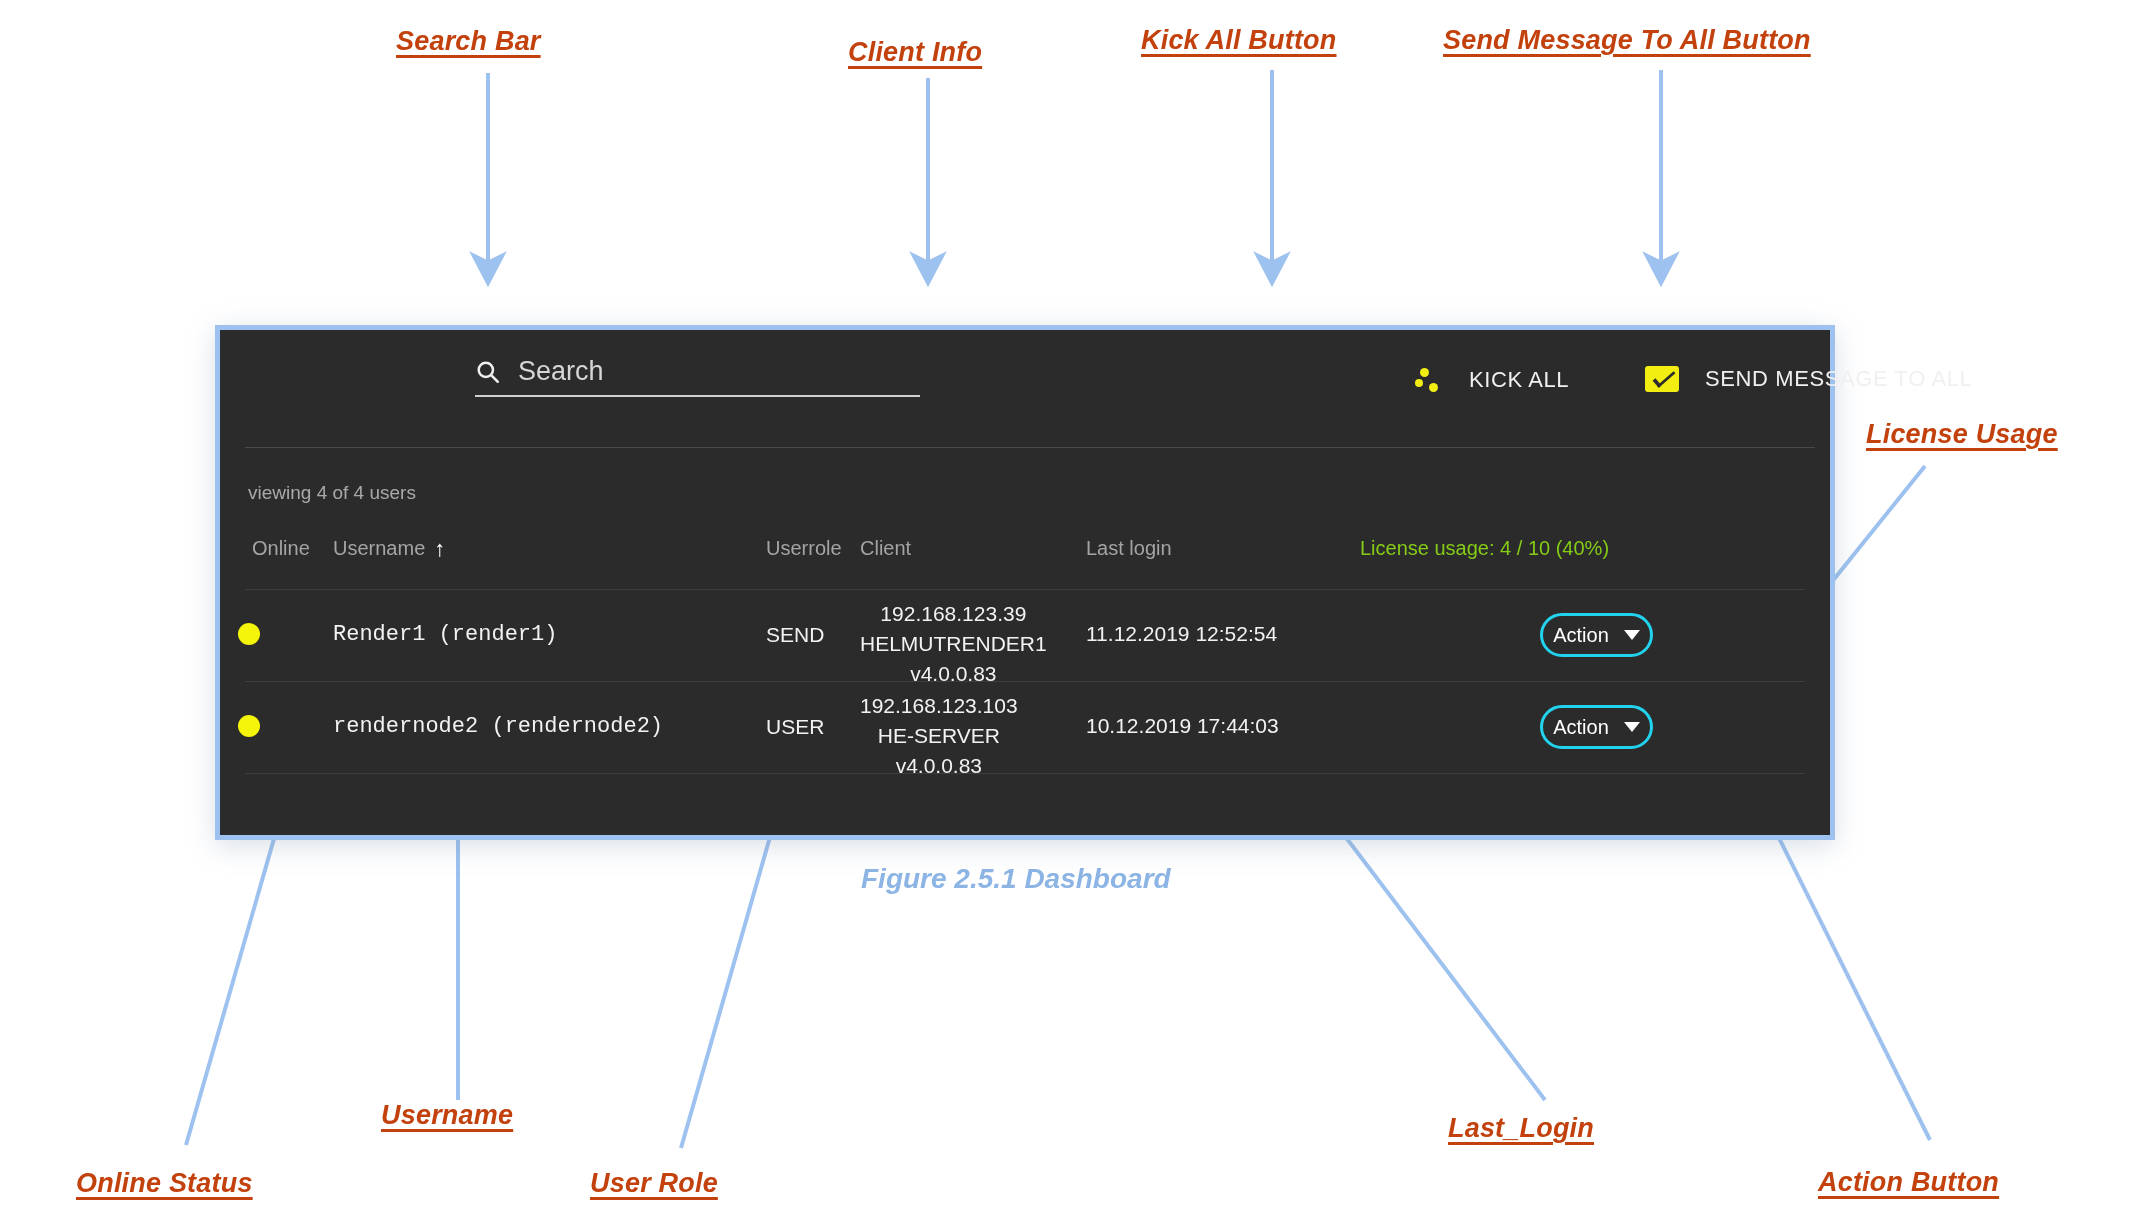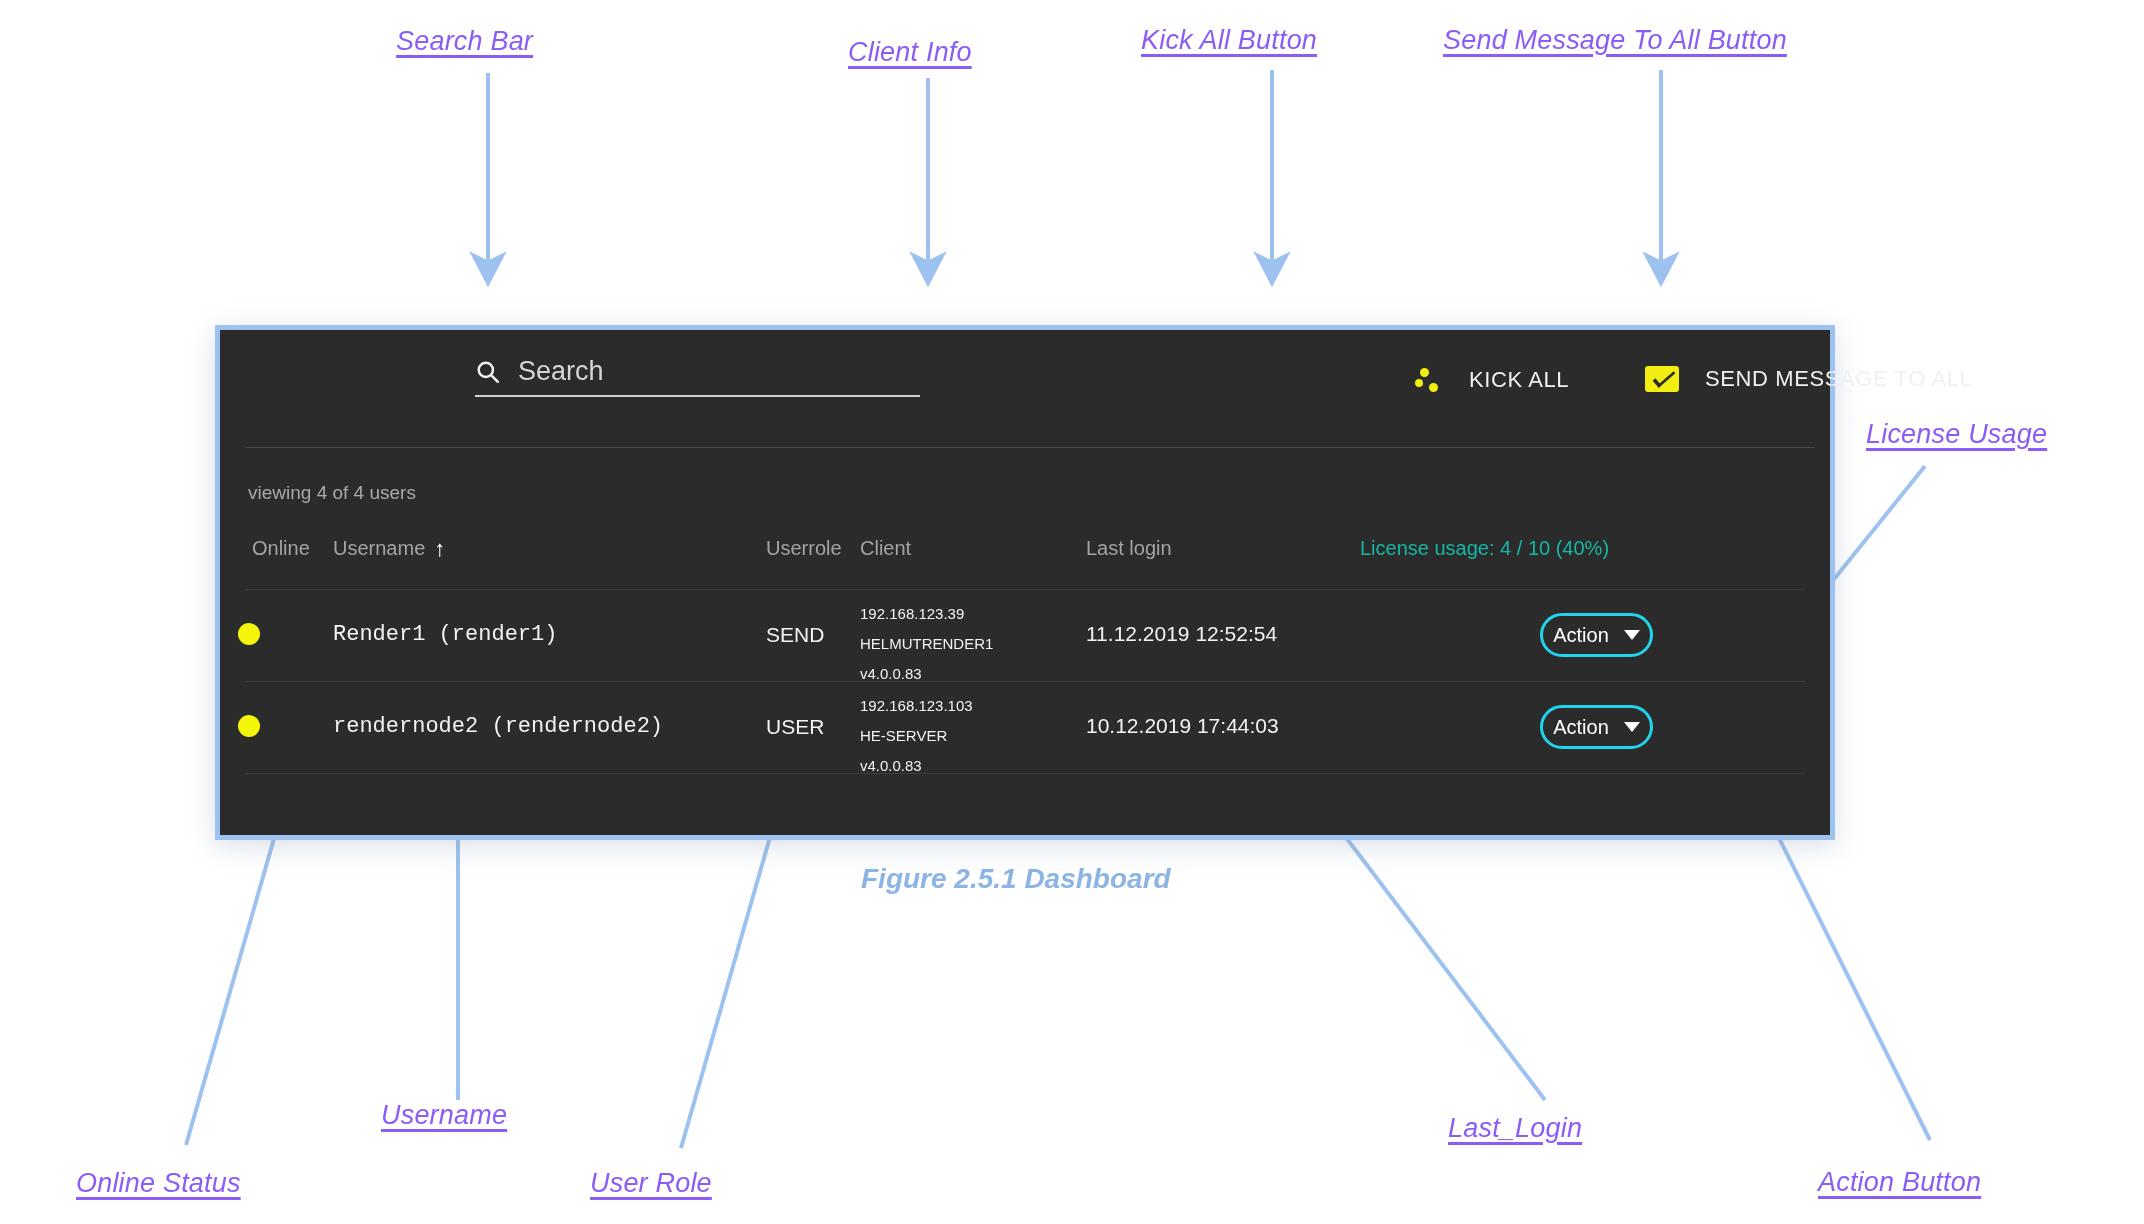--- a/index.html
+++ b/index.html
@@ -12,23 +12,23 @@
     height: 1224px;
     position: relative;
     overflow: hidden;
     font-family: "Liberation Sans", sans-serif;
     background: #ffffff;
   }
 
   
   .callout {
     position: absolute;
-    color: #8b5cf6;
-    font-family: "Liberation Sans", sans-serif;
-    font-weight: normal;
+    color: #c2410c;
+    font-family: "Liberation Sans", sans-serif;
+    font-weight: bold;
     font-style: italic;
     font-size: 27px;
     letter-spacing: 0.2px;
     white-space: nowrap;
     text-decoration: underline;
     text-underline-offset: 5px;
     text-decoration-thickness: 3px;
   }
 
   .figcaption {
@@ -189,21 +189,21 @@
   .sort-arrow {
     color: #ffffff;
     font-size: 22px;
     line-height: 1;
     font-weight: bold;
   }
   #license-usage {
     position: absolute;
     left: 1140px;
     top: 0;
-    color: #14b8a6;
+    color: #84cc16;
     font-size: 20px;
     white-space: nowrap;
     font-family: "Liberation Sans", sans-serif;
     cursor: pointer;
   }
 
   .row-sep {
     height: 1px;
     background: #3d3d3d;
     margin: 0 25px;
@@ -237,23 +237,24 @@
     top: 33px;
     color: #f2f2f2;
     font-size: 21px;
     font-family: "Liberation Sans", sans-serif;
   }
   .cell-client {
     position: absolute;
     left: 640px;
     top: 9px;
     color: #f2f2f2;
-    font-size: 15px;
+    font-size: 21px;
     line-height: 30px;
     font-family: "Liberation Sans", sans-serif;
+    text-align: center;
   }
   .cell-lastlogin {
     position: absolute;
     left: 866px;
     top: 32px;
     color: #f2f2f2;
     font-size: 21px;
     white-space: nowrap;
     font-family: "Liberation Sans", sans-serif;
   }

